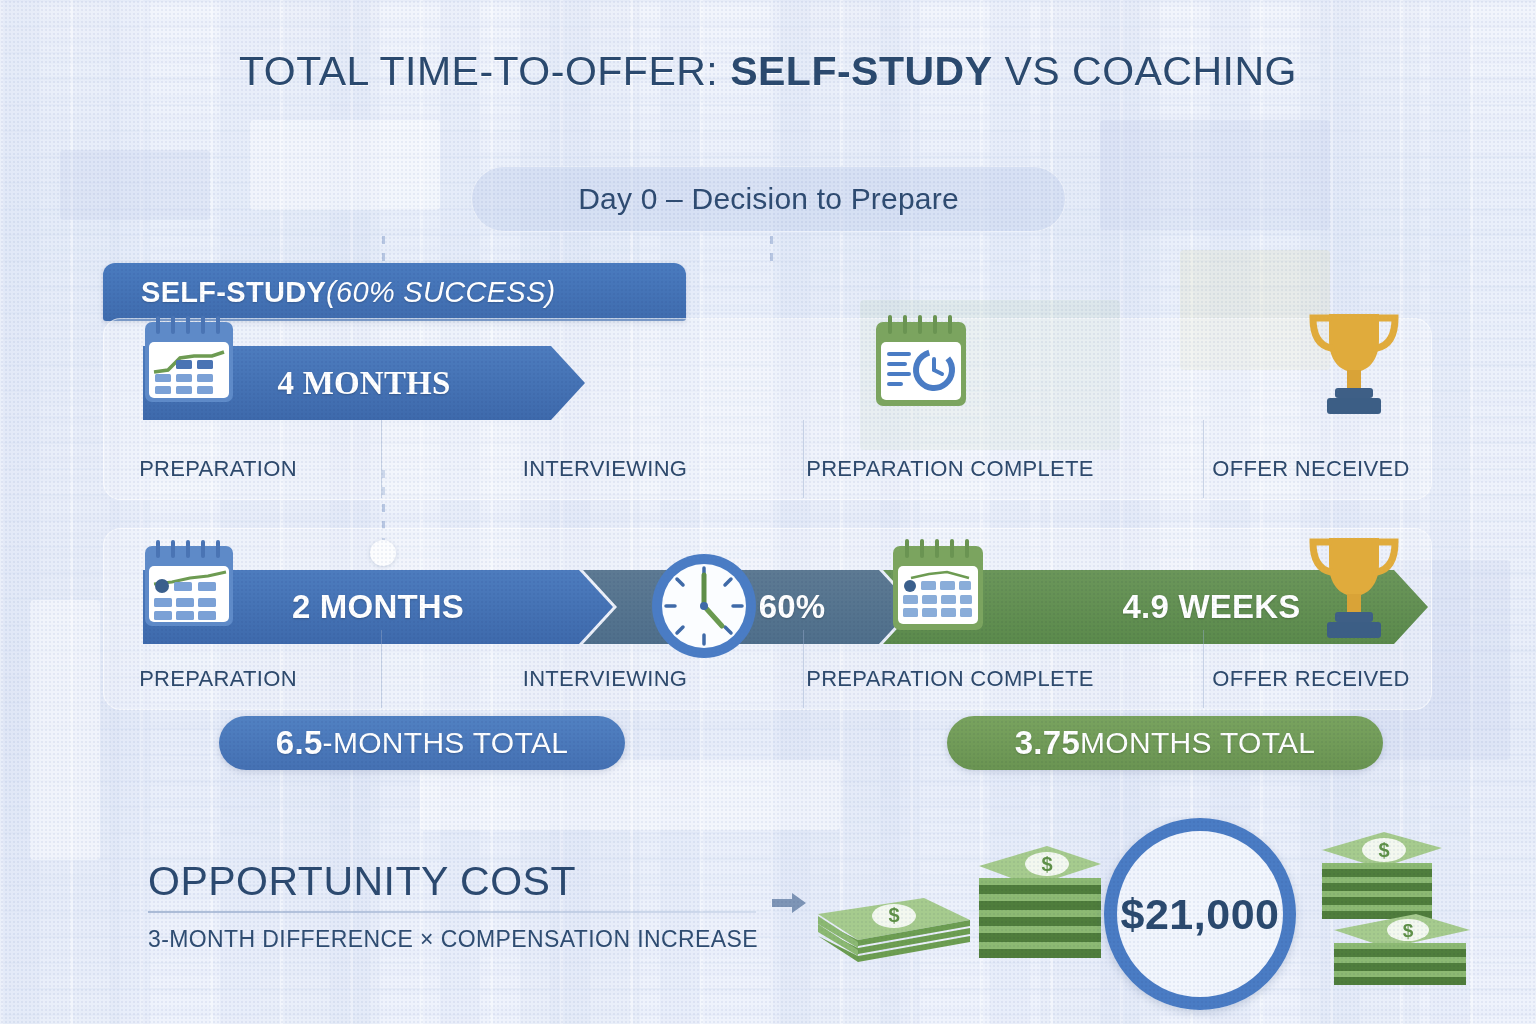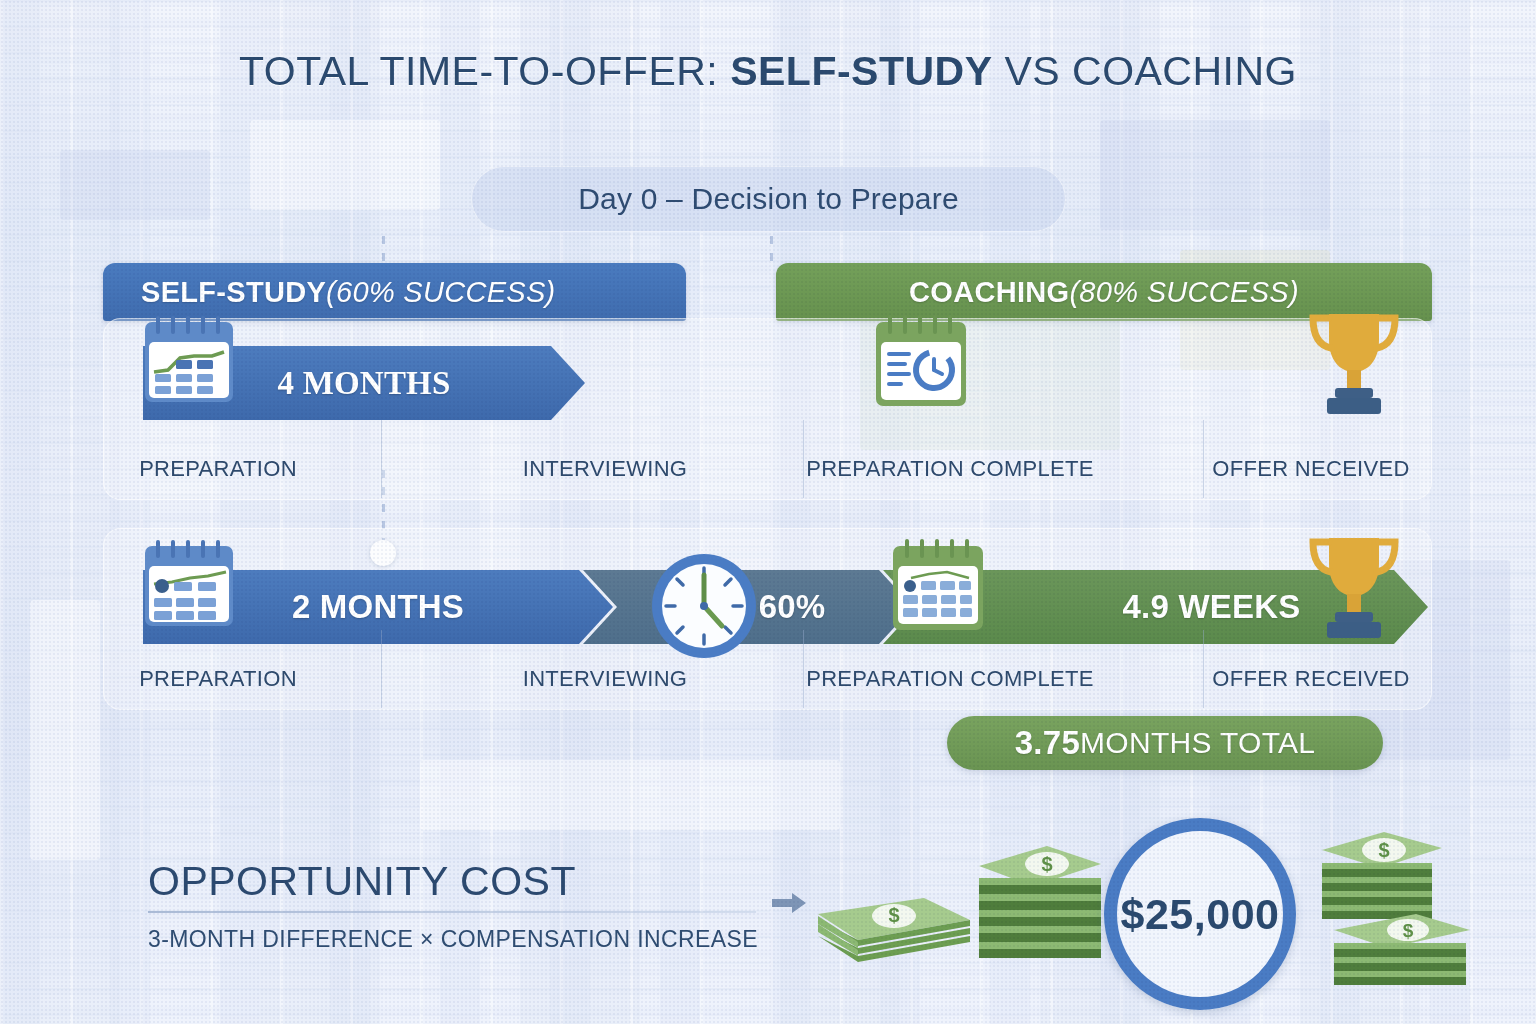--- a/index.html
+++ b/index.html
@@ -249,24 +249,20 @@
   </div>
 
   <div class="dash" style="left:382px; top:236px; height:40px;"></div>
   <div class="dash" style="left:382px; top:470px; height:72px;"></div>
   <div class="dot" style="left:370px; top:540px;"></div>
   <div class="dash" style="left:770px; top:236px; height:30px;"></div>
 
   <div class="hdr hdr-blue">
     <b>SELF-STUDY</b>
       <span class="reg"> (60% SUCCESS)</span>
-  </div>
-  <div class="hdr hdr-green">
-    <b>COACHING</b>
-      <span class="reg"> (80% SUCCESS)</span>
   </div>
 
   <div class="card" id="card1">
 
     <div class="band" style="left:40px; top:28px; width:1250px;font-family:Liberation Serif, serif;">
 
       <div class="seg s-blue chev-r" style="left:0px;   width:442px;">
         <span class="lab">4 MONTHS</span>
       </div>
 
@@ -452,20 +448,24 @@
       <div class="divider" style="left:278px; top:-8px; height:78px;"></div>
       <div class="divider" style="left:700px; top:-8px; height:78px;"></div>
       <div class="divider" style="left:1100px;top:-8px; height:78px;"></div>
       <div class="cap" style="left:115px; top:28px;">PREPARATION</div>
       <div class="cap" style="left:502px; top:28px;">INTERVIEWING</div>
       <div class="cap" style="left:847px; top:28px;">PREPARATION COMPLETE</div>
       <div class="cap" style="left:1208px;top:28px;">OFFER RECEIVED</div>
     </div>
   </div>
 
+  <div class="total" id="totalBlue">
+    <span class="big">6.5</span>
+      <span class="rest">-MONTHS TOTAL</span>
+  </div>
   <div class="total" id="totalGreen">
     <span class="big">3.75</span>
       <span class="rest"> MONTHS TOTAL</span>
   </div>
 
   <div class="oc-title">OPPORTUNITY COST</div>
   <div class="oc-rule"></div>
   <div class="oc-sub">3-MONTH DIFFERENCE × COMPENSATION INCREASE</div>
 
   <span class="oc-arrow">
@@ -547,17 +547,17 @@
       </g>
       <g fill="#8cb973">
         <rect x="4" y="35" width="132" height="6"></rect>
           <rect x="4" y="49" width="132" height="6"></rect>
         <rect x="4" y="63" width="132" height="6"></rect>
       </g>
     </svg>
   </span>
 
   <div class="circle">
-    <span class="amt">$25,000</span>
+    <span class="amt">$21,000</span>
   </div>
 
   <div class="grain"></div>
 </div>
 
 </body></html>

